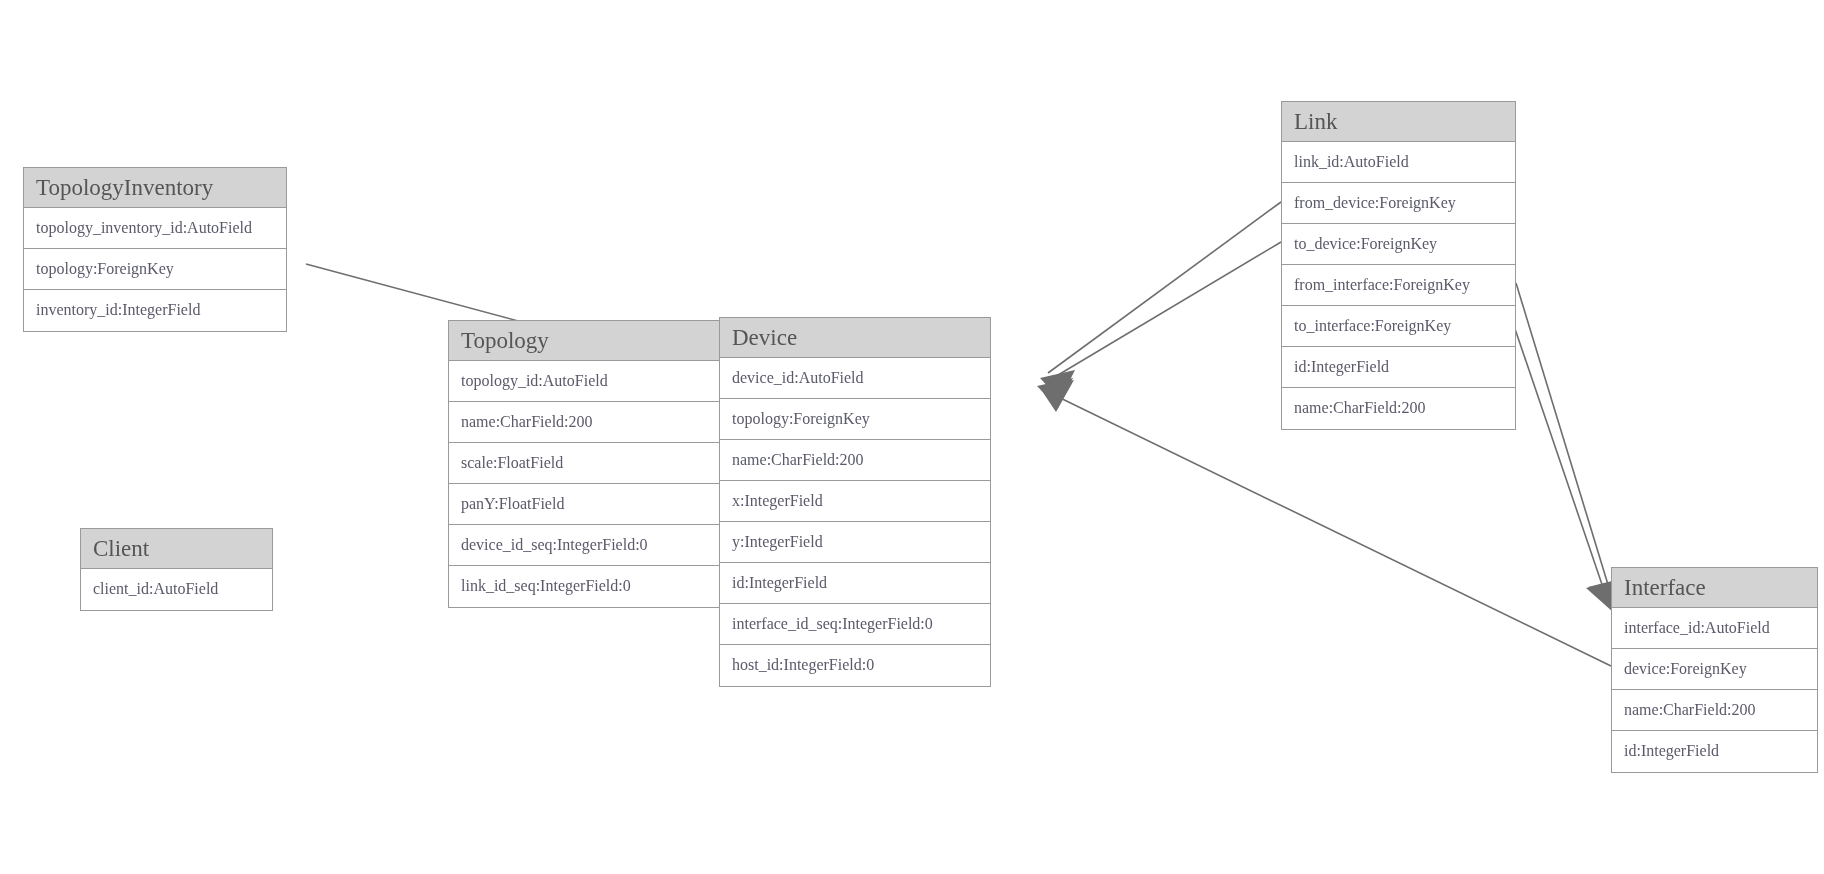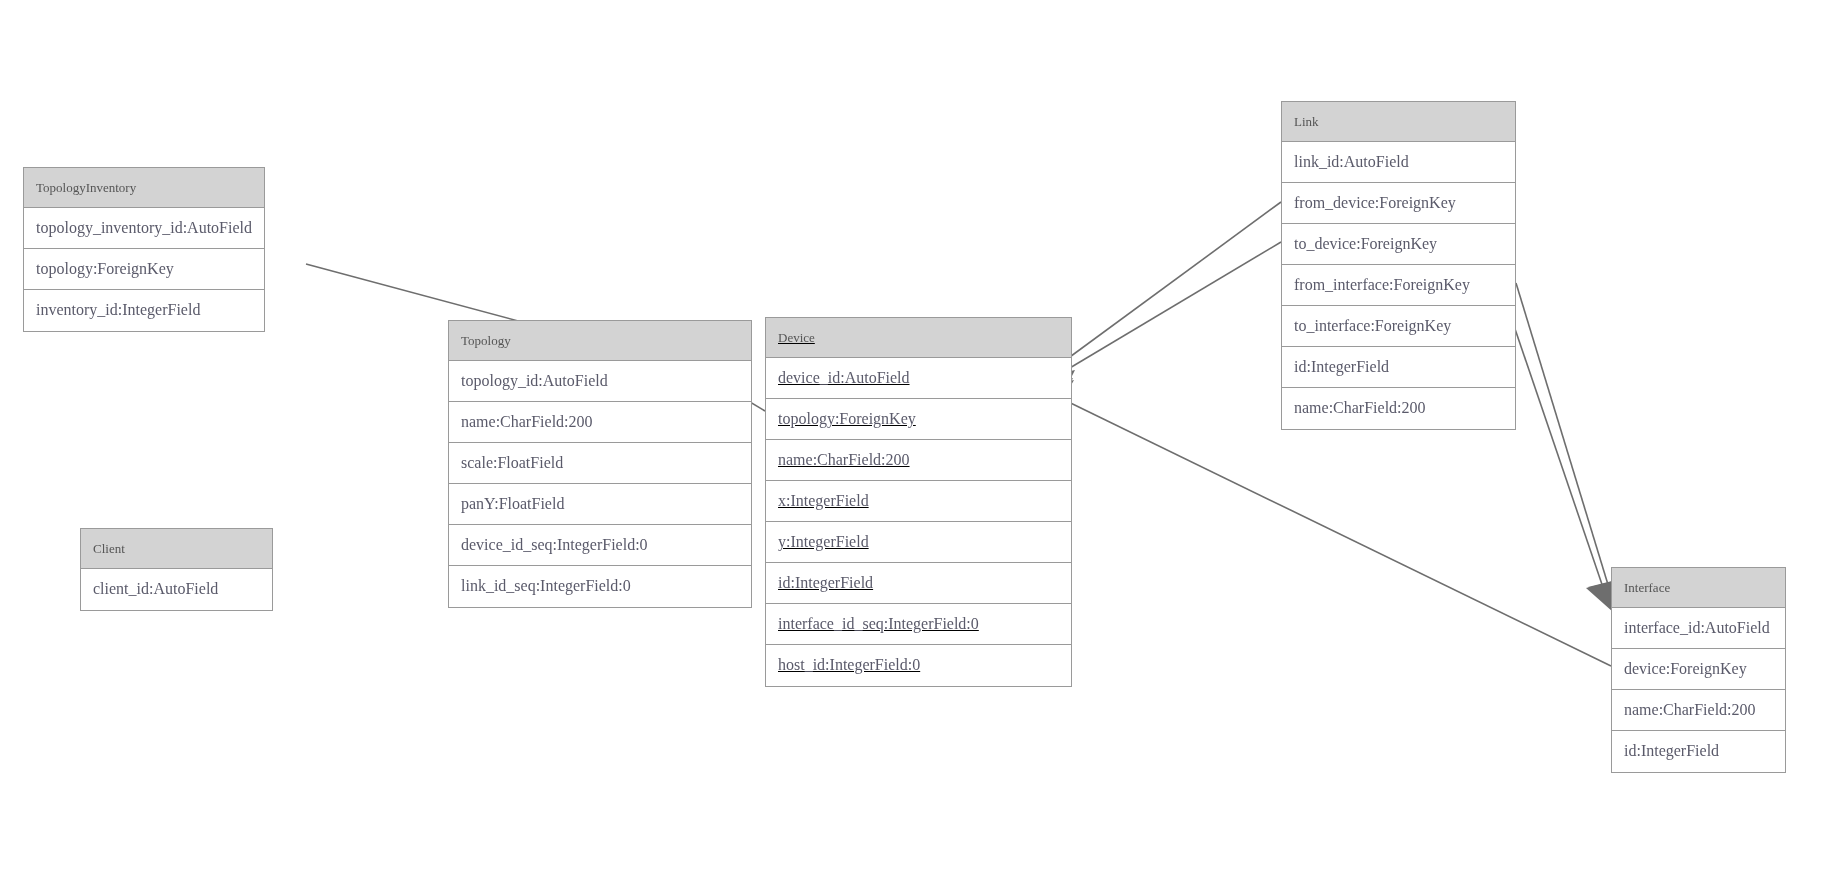--- a/index.html
+++ b/index.html
@@ -29,21 +29,21 @@
     box-sizing: border-box;
     border: 1px solid #9a9a9a;
     background: #ffffff;
     z-index: 2;
   }
   .entity-header {
     box-sizing: border-box;
     background: #d3d3d3;
     border-bottom: 1px solid #9a9a9a;
     color: #555555;
-    font-size: 13px;
+    font-size: 23px;
     line-height: 39px;
     height: 40px;
     padding: 0 0 0 12px;
     white-space: nowrap;
     overflow: hidden;
   }
   .entity-row {
     box-sizing: border-box;
     border-bottom: 1px solid #9a9a9a;
     color: #5a5a6a;
@@ -95,21 +95,21 @@
       <line x1="1516" y1="283" x2="1613" y2="601" stroke="#6e6e6e" stroke-width="1.6"></line>
       <polygon points="1615,612 1588,587 1620,579" fill="#6e6e6e"></polygon>
     </g>
 
     <g>
       <line x1="1513" y1="323" x2="1609" y2="605" stroke="#6e6e6e" stroke-width="1.6"></line>
       <polygon points="1613,612 1586,588 1618,580" fill="#6e6e6e"></polygon>
     </g>
   </svg>
 
-  <div class="entity" style="left:23px; top:167px; width:242px;">
+  <div class="entity" style="left:23px; top:167px; width:264px;">
     <div class="entity-header">TopologyInventory</div>
     <div class="entity-row">topology_inventory_id:AutoField</div>
     <div class="entity-row">topology:ForeignKey</div>
     <div class="entity-row">inventory_id:IntegerField</div>
   </div>
 
   <div class="entity" style="left:448px; top:320px; width:304px;">
     <div class="entity-header">Topology</div>
     <div class="entity-row">topology_id:AutoField</div>
     <div class="entity-row">name:CharField:200</div>
@@ -117,21 +117,21 @@
     <div class="entity-row">panY:FloatField</div>
     <div class="entity-row">device_id_seq:IntegerField:0</div>
     <div class="entity-row">link_id_seq:IntegerField:0</div>
   </div>
 
   <div class="entity" style="left:80px; top:528px; width:193px;">
     <div class="entity-header">Client</div>
     <div class="entity-row">client_id:AutoField</div>
   </div>
 
-  <div class="entity" style="left:765px; top:317px; width:307px;text-decoration:underline;">
+  <div class="entity" style="left:719px; top:317px; width:272px;">
     <div class="entity-header">Device</div>
     <div class="entity-row">device_id:AutoField</div>
     <div class="entity-row">topology:ForeignKey</div>
     <div class="entity-row">name:CharField:200</div>
     <div class="entity-row">x:IntegerField</div>
     <div class="entity-row">y:IntegerField</div>
     <div class="entity-row">id:IntegerField</div>
     <div class="entity-row">interface_id_seq:IntegerField:0</div>
     <div class="entity-row">host_id:IntegerField:0</div>
   </div>
@@ -140,21 +140,21 @@
     <div class="entity-header">Link</div>
     <div class="entity-row">link_id:AutoField</div>
     <div class="entity-row">from_device:ForeignKey</div>
     <div class="entity-row">to_device:ForeignKey</div>
     <div class="entity-row">from_interface:ForeignKey</div>
     <div class="entity-row">to_interface:ForeignKey</div>
     <div class="entity-row">id:IntegerField</div>
     <div class="entity-row">name:CharField:200</div>
   </div>
 
-  <div class="entity" style="left:1611px; top:567px; width:175px;">
+  <div class="entity" style="left:1611px; top:567px; width:207px;">
     <div class="entity-header">Interface</div>
     <div class="entity-row">interface_id:AutoField</div>
     <div class="entity-row">device:ForeignKey</div>
     <div class="entity-row">name:CharField:200</div>
     <div class="entity-row">id:IntegerField</div>
   </div>
 
 </div>
 
 </body></html>

